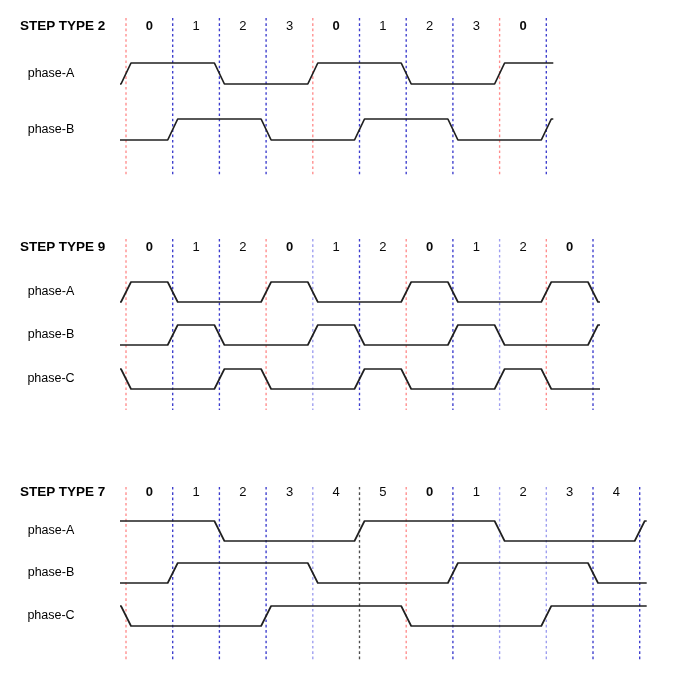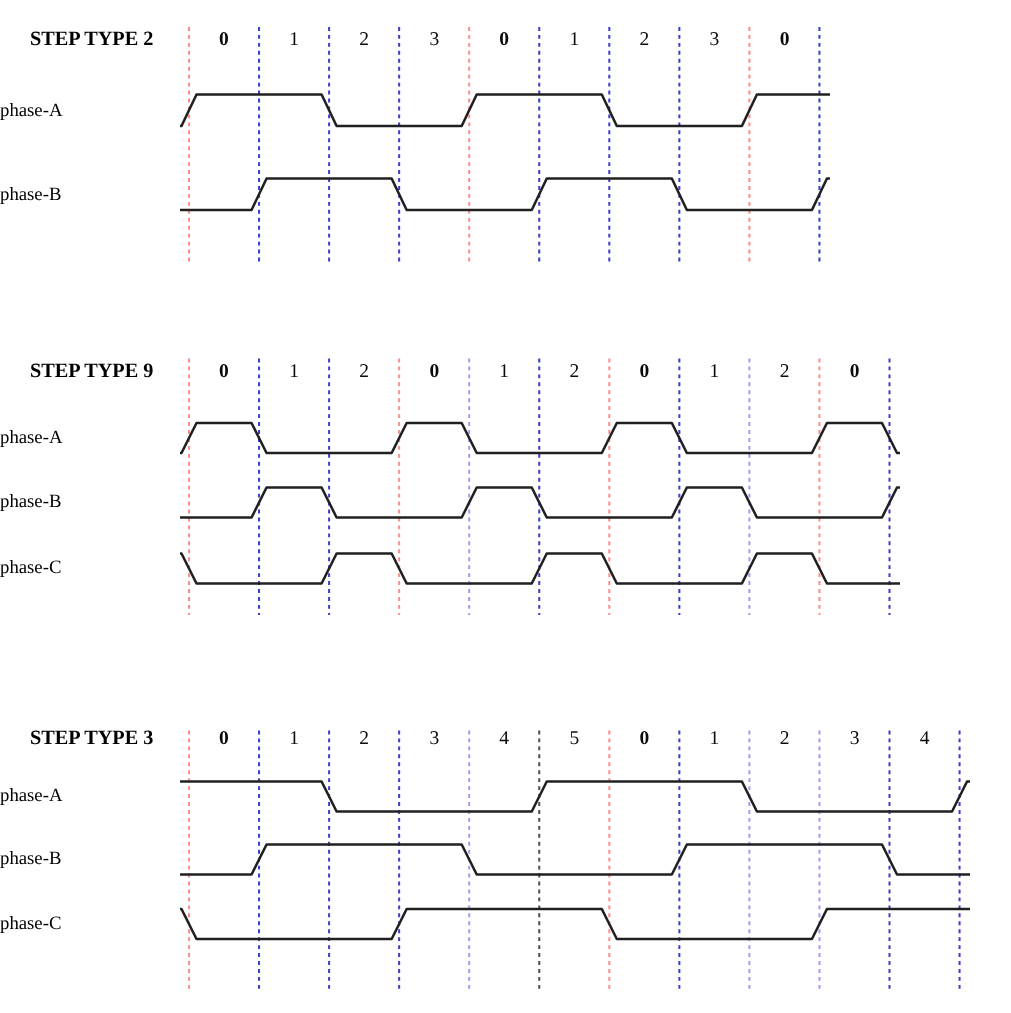--- a/index.html
+++ b/index.html
@@ -1,24 +1,24 @@
 <!DOCTYPE html>
 <html><head>
 <meta charset="utf-8">
 <style>
   html,body{margin:0;padding:0;background:#ffffff;}
   #stage{position:relative;width:674px;height:675px;background:#fff;overflow:hidden;
-         font-family:Liberation Serif, serif;}
+         font-family:Liberation Sans, sans-serif;}
   #wave-svg{position:absolute;left:0;top:0;}
   .section-title{position:absolute;font-size:13.5px;font-weight:bold;color:#000;
                  line-height:14px;white-space:nowrap;}
   .state-num{position:absolute;font-size:13px;color:#0a0a0a;line-height:14px;
              transform:translateX(-50%);}
   .state-num.bold{font-weight:bold;}
-  .phase-label{position:absolute;left:0;width:102px;text-align:left;
+  .phase-label{position:absolute;left:0;width:102px;text-align:center;
                font-size:12.5px;color:#000;line-height:15px;}
 </style>
 </head>
 <body>
 
 <div id="stage">
     <svg width="674" height="675" id="wave-svg">
       <path d="M126.0 18 V176" stroke="#ff8c8c" stroke-width="1.35" stroke-dasharray="2.6 2.7" fill="none"></path>
       <path d="M172.7 18 V176" stroke="#3c3ccd" stroke-width="1.35" stroke-dasharray="2.6 2.7" fill="none"></path>
       <path d="M219.4 18 V176" stroke="#3c3ccd" stroke-width="1.35" stroke-dasharray="2.6 2.7" fill="none"></path>
@@ -80,21 +80,21 @@
     <span class="state-num bold" style="left: 289.5px; top: 240px;">0</span>
     <span class="state-num" style="left: 336.1px; top: 240px;">1</span>
     <span class="state-num" style="left: 382.9px; top: 240px;">2</span>
     <span class="state-num bold" style="left: 429.6px; top: 240px;">0</span>
     <span class="state-num" style="left: 476.3px; top: 240px;">1</span>
     <span class="state-num" style="left: 523px; top: 240px;">2</span>
     <span class="state-num bold" style="left: 569.7px; top: 240px;">0</span>
     <span class="phase-label" style="top: 284px;">phase-A</span>
     <span class="phase-label" style="top: 327px;">phase-B</span>
     <span class="phase-label" style="top: 371px;">phase-C</span>
-    <span class="section-title" style="left: 20px; top: 485px;">STEP TYPE 3</span>
+    <span class="section-title" style="left: 20px; top: 485px;">STEP TYPE 7</span>
     <span class="state-num bold" style="left: 149.3px; top: 485px;">0</span>
     <span class="state-num" style="left: 196.1px; top: 485px;">1</span>
     <span class="state-num" style="left: 242.8px; top: 485px;">2</span>
     <span class="state-num" style="left: 289.5px; top: 485px;">3</span>
     <span class="state-num" style="left: 336.1px; top: 485px;">4</span>
     <span class="state-num" style="left: 382.9px; top: 485px;">5</span>
     <span class="state-num bold" style="left: 429.6px; top: 485px;">0</span>
     <span class="state-num" style="left: 476.3px; top: 485px;">1</span>
     <span class="state-num" style="left: 523px; top: 485px;">2</span>
     <span class="state-num" style="left: 569.7px; top: 485px;">3</span>

